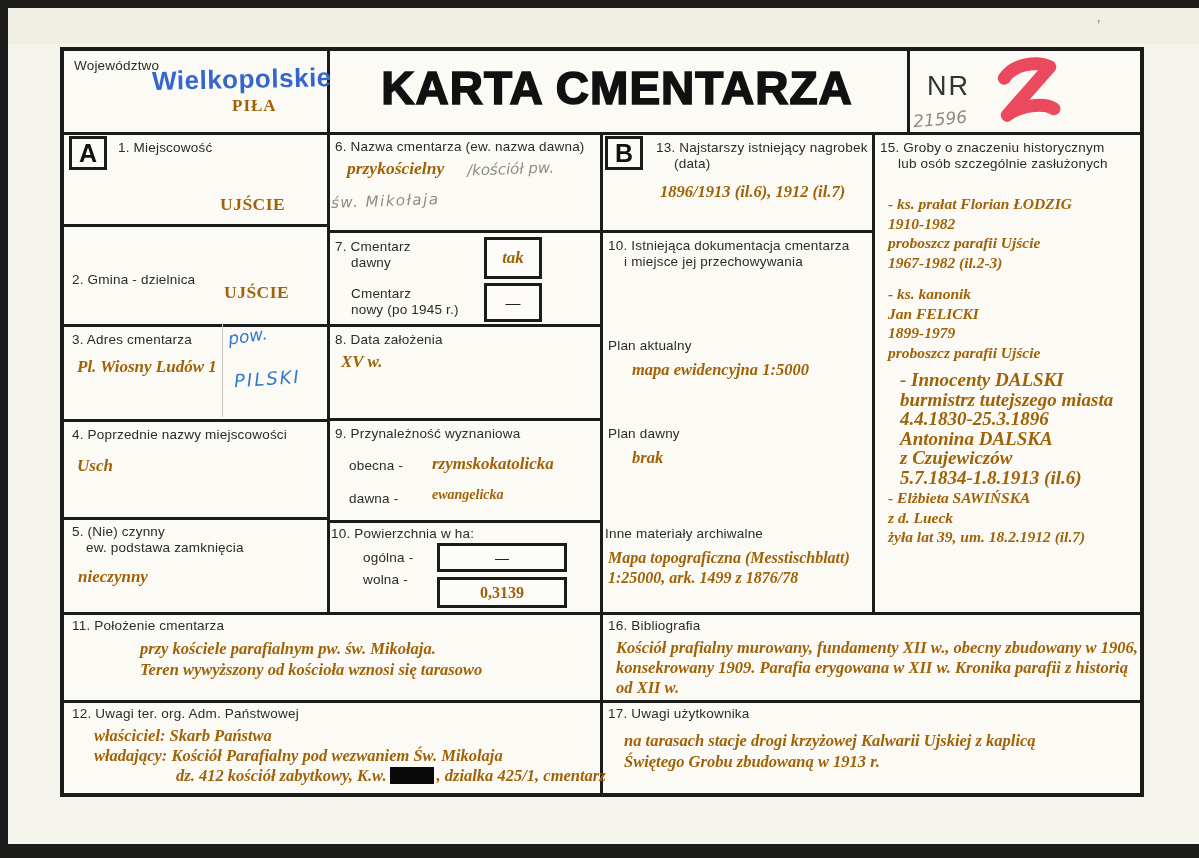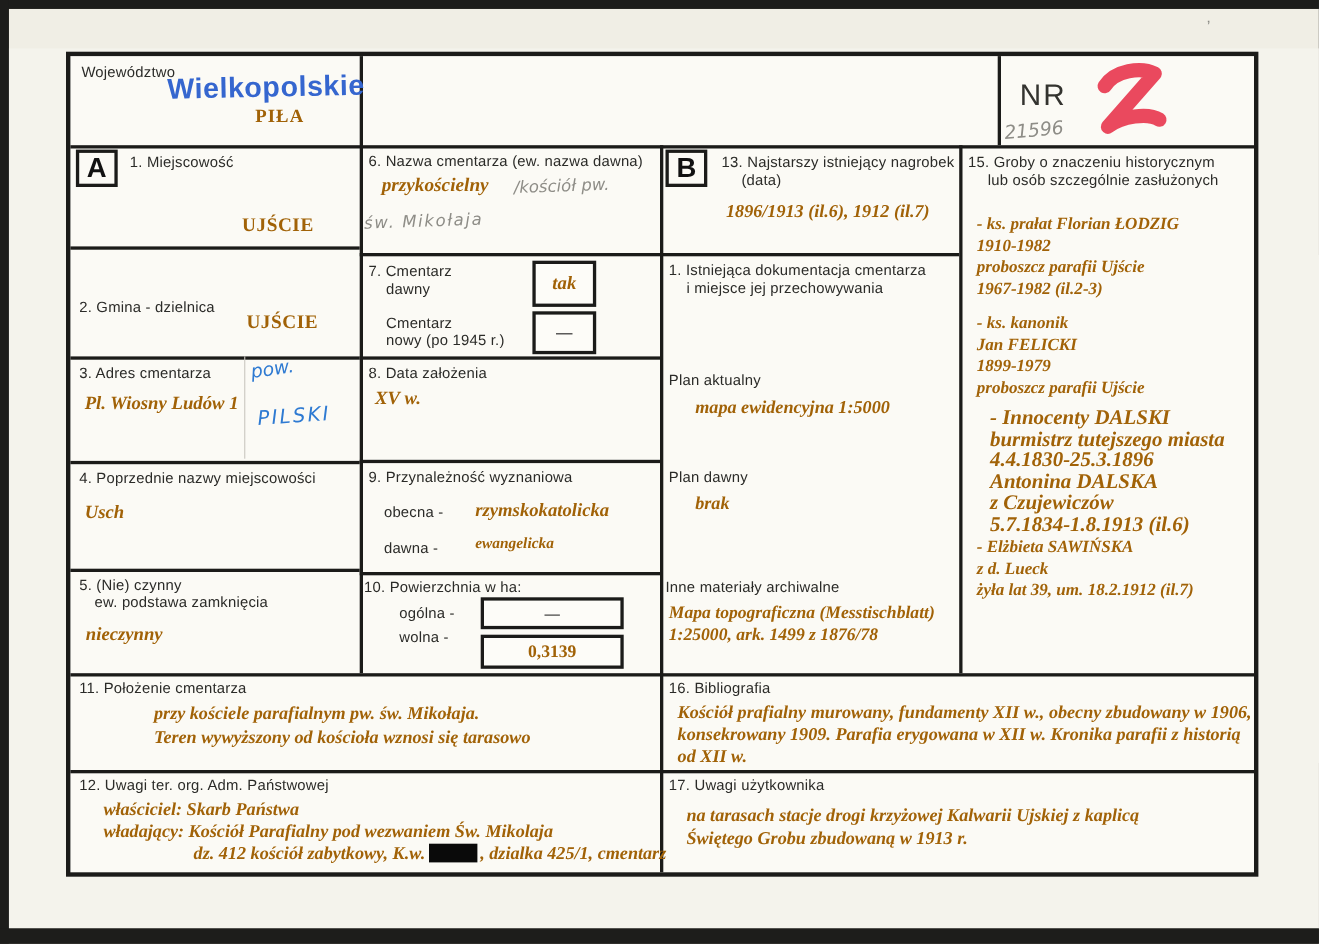--- a/index.html
+++ b/index.html
@@ -59,20 +59,23 @@
   <div class="vl" style="left:536px;top:81px;height:661px;"></div>
   <div class="vl" style="left:808px;top:81px;height:480px;"></div>
   <div class="vl" style="left:843px;top:0;height:81px;"></div>
 
   <div class="cell" style="left:0;top:0;width:263px;height:81px;">
     <span class="lbl" style="left:10px;top:7px;">Województwo</span>
     <span class="stamp" style="left:88px;top:13px;">Wielkopolskie</span>
     <span class="val" style="left:168px;top:45px;font-size:17px;letter-spacing:1px;">PIŁA</span>
   </div>
 
+  <div class="cell" style="left:263px;top:0;width:580px;height:81px;">
+    <div class="title">KARTA CMENTARZA</div>
+  </div>
 
   <div class="cell" style="left:843px;top:0;width:233px;height:81px;">
     <span class="nr" style="left:20px;top:20px;">NR</span>
     <span class="hand-pencil" style="left:6px;top:58px;font-size:17px;transform:rotate(-5deg);">21596</span>
     <svg style="position:absolute;left:82px;top:2px;transform:rotate(-3deg);" width="80" height="76" viewBox="0 0 80 76">
       <path d="M16,24 C26,10 50,8 62,15 L17,61 C30,52 54,50 64,57" fill="none" stroke="#e83a50" stroke-width="13" stroke-linecap="round" stroke-linejoin="round" opacity="0.92"></path>
     </svg>
   </div>
 
   <div class="cell" style="left:0;top:81px;width:263px;height:92px;">
@@ -151,21 +154,21 @@
   </div>
 
   <div class="cell" style="left:536px;top:81px;width:272px;height:98px;">
     <div class="tagbox" style="left:5px;top:4px;">B</div>
     <span class="lbl" style="left:56px;top:8px;">13. Najstarszy istniejący nagrobek</span>
     <span class="lbl" style="left:74px;top:24px;">(data)</span>
     <span class="val ital" style="left:60px;top:50px;font-size:16.5px;">1896/1913 (il.6), 1912 (il.7)</span>
   </div>
 
   <div class="cell" style="left:536px;top:179px;width:272px;height:382px;">
-    <span class="lbl" style="left:8px;top:8px;">1. Istniejąca dokumentacja cmentarza</span>
+    <span class="lbl" style="left:8px;top:8px;">10. Istniejąca dokumentacja cmentarza</span>
     <span class="lbl" style="left:24px;top:24px;">i miejsce jej przechowywania</span>
     <span class="lbl" style="left:8px;top:108px;">Plan aktualny</span>
     <span class="val ital" style="left:32px;top:130px;font-size:16.5px;">mapa ewidencyjna 1:5000</span>
     <span class="lbl" style="left:8px;top:196px;">Plan dawny</span>
     <span class="val ital" style="left:32px;top:218px;font-size:16.5px;">brak</span>
     <span class="lbl" style="left:5px;top:296px;">Inne materiały archiwalne</span>
     <div class="val ital pre" style="left:8px;top:318px;font-size:16px;line-height:20px;white-space:pre-line;">Mapa topograficzna (Messtischblatt)
 1:25000, ark. 1499 z 1876/78</div>
   </div>
 

